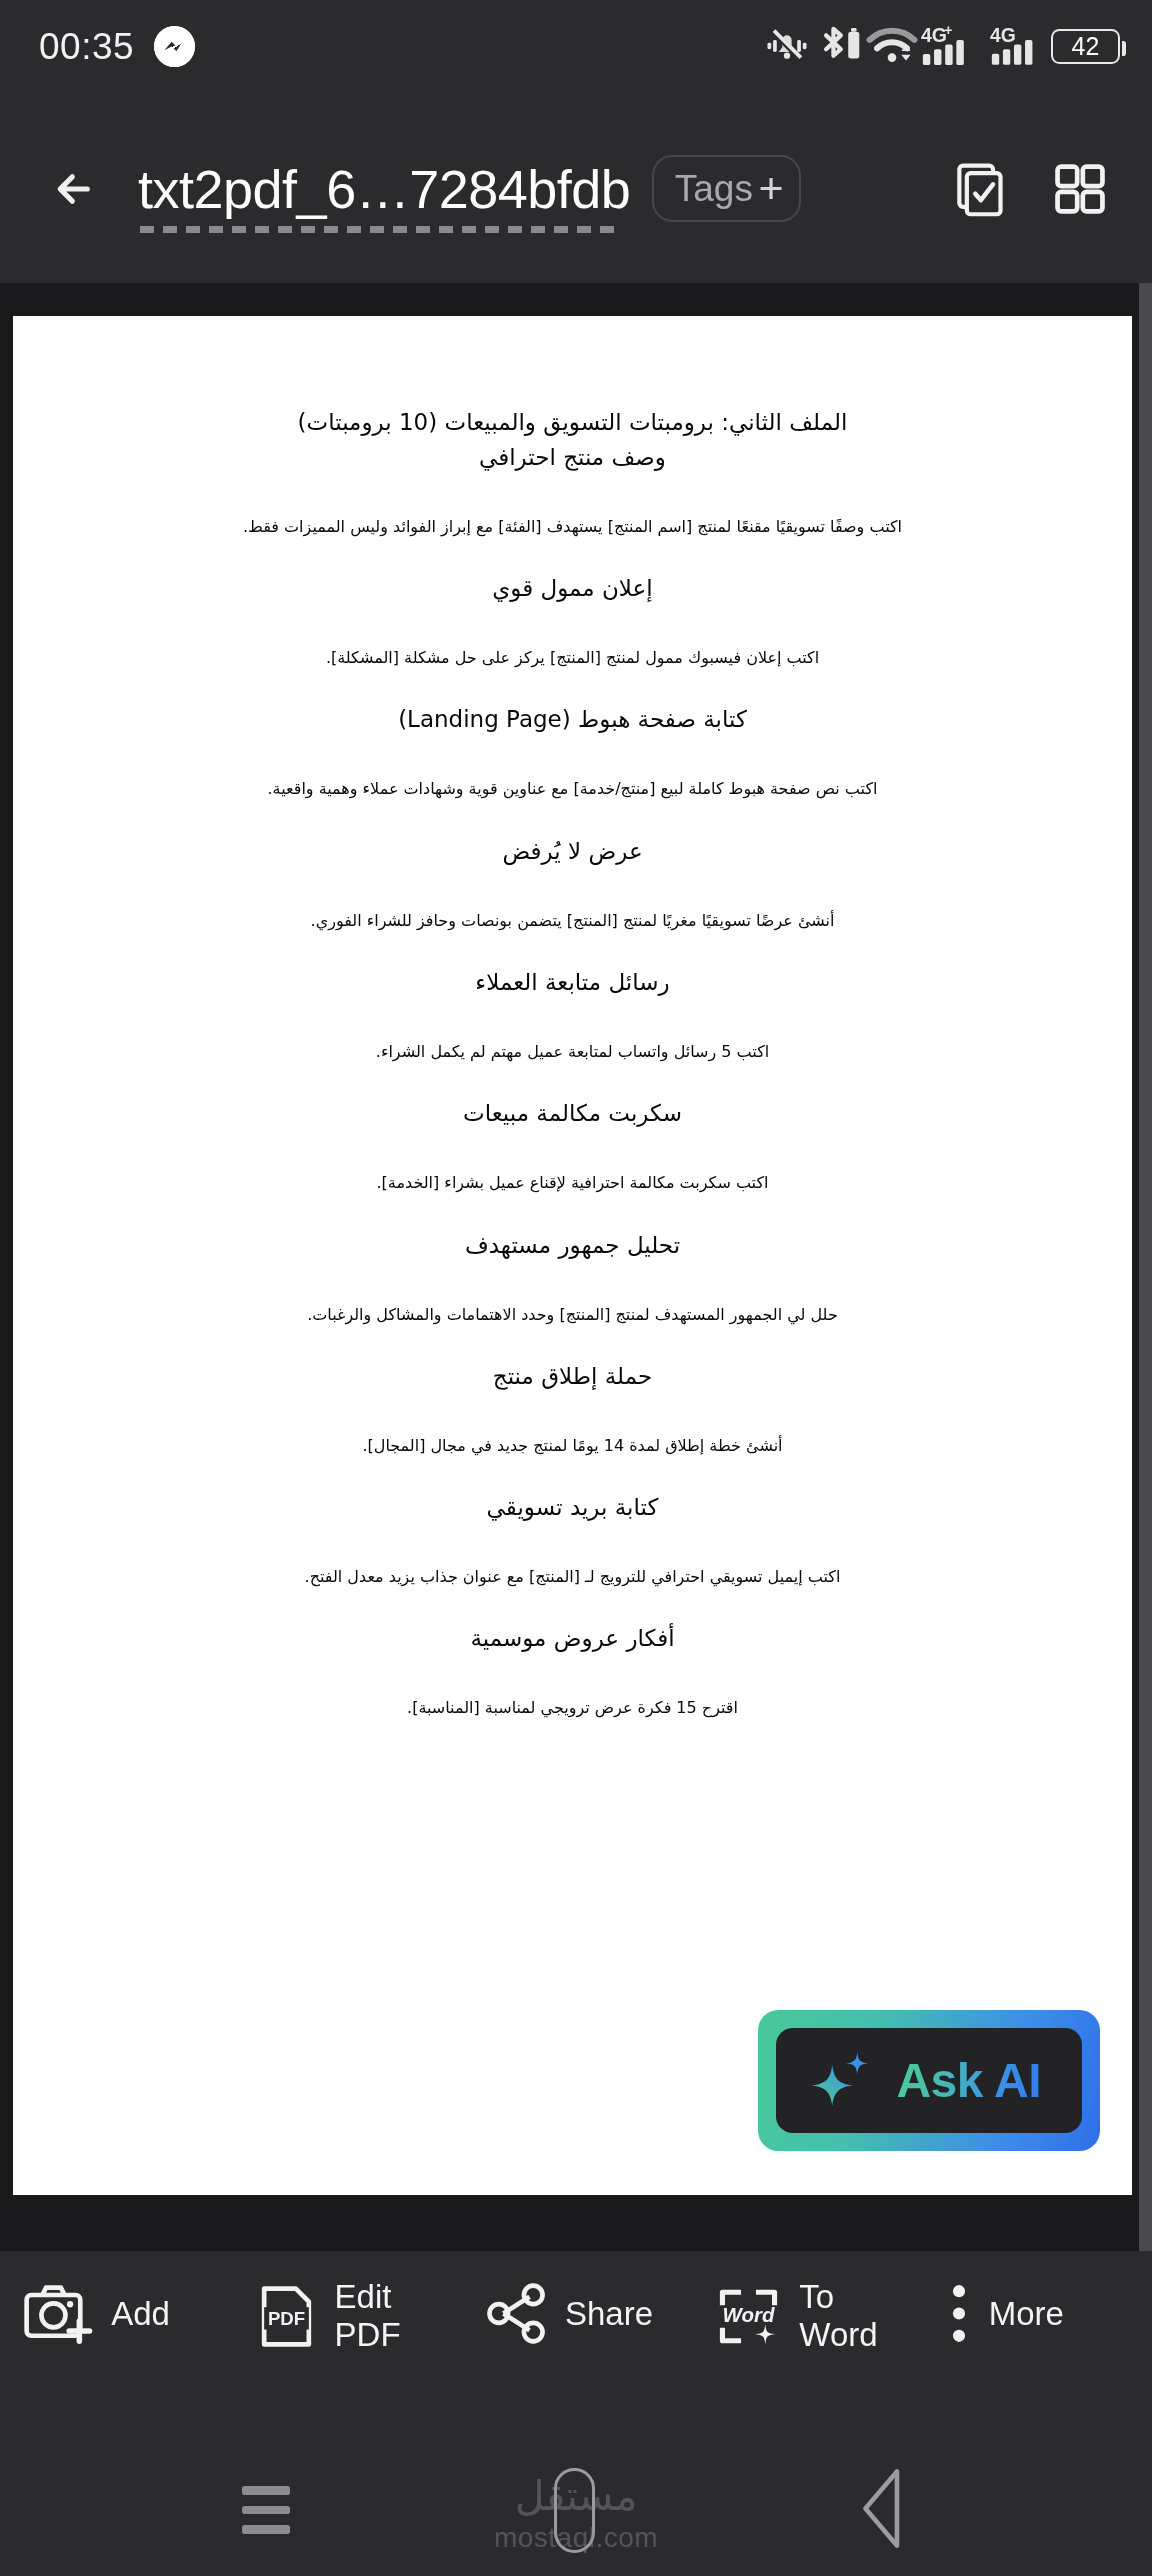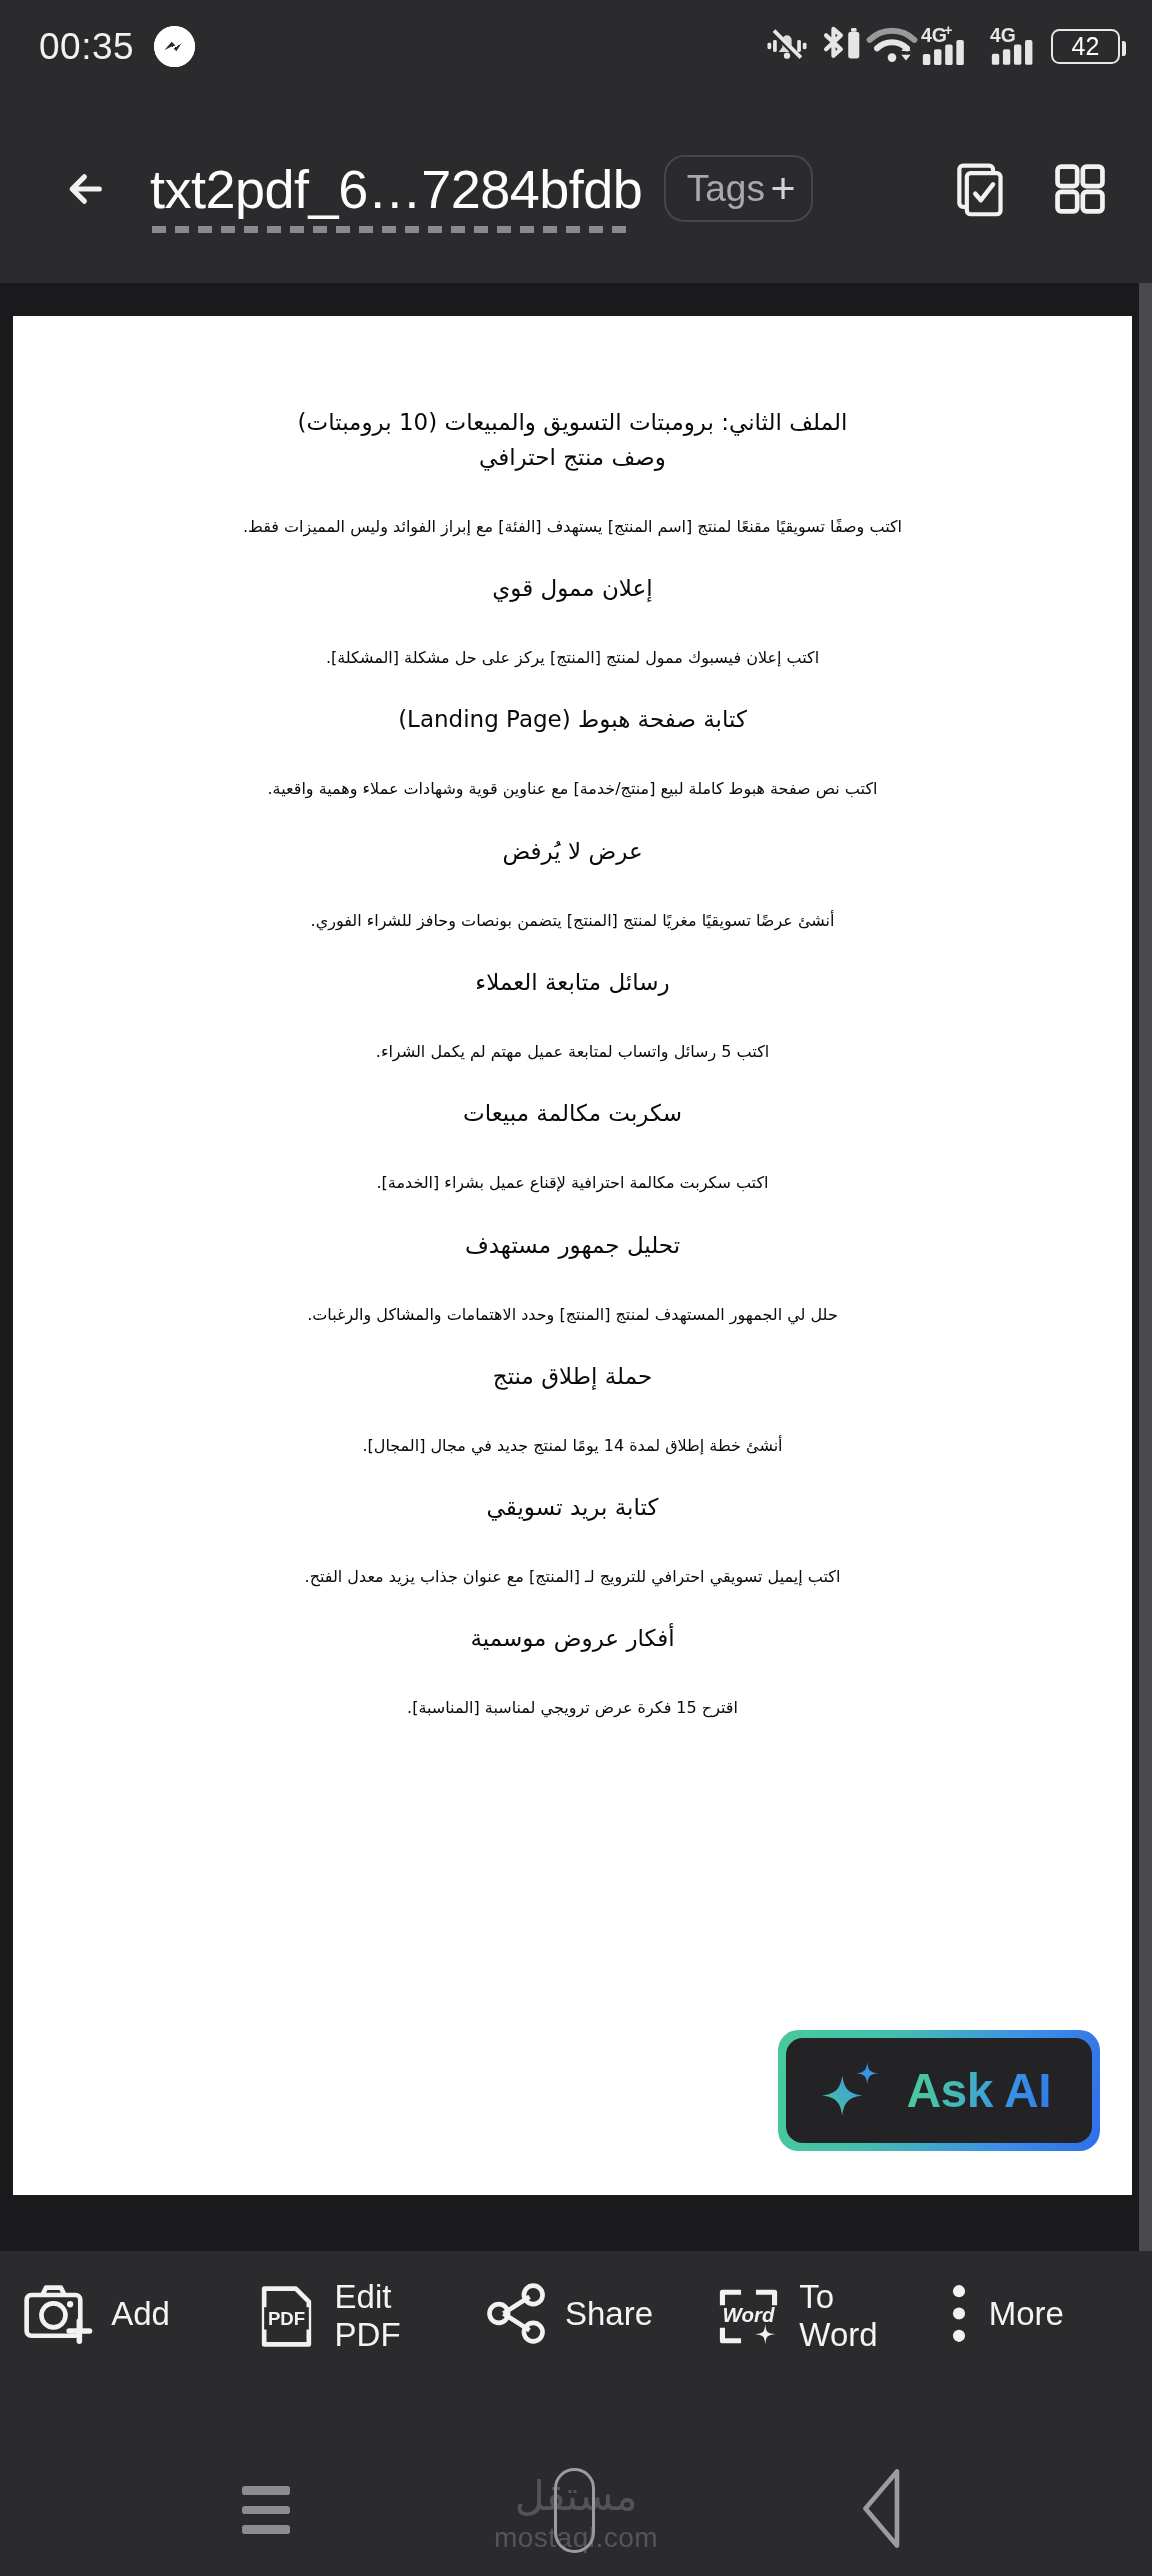--- a/index.html
+++ b/index.html
@@ -34,21 +34,21 @@
     color:#fff; font-size:25px; position:relative;
   }
   .batt::after{
     content:""; position:absolute; right:-8.4px; top:10.2px; width:4.6px; height:15px;
     background:#e8e8e8; border-radius:0 2.8px 2.8px 0;
   }
 
   
   .appbar {
     position:absolute; top:93px; left:0; width:1152px; height:191px;
-    background:#2b2b2d; display:flex; align-items:center; padding:0 24px 0 60px;
+    background:#2b2b2d; display:flex; align-items:center; padding:0 24px 0 48px;
   }
   .back-arrow { width:58px; height:58px; flex:0 0 auto; cursor:pointer; }
   .title-wrap { margin-left:32px; position:relative; flex:0 0 auto; }
   .doc-title {
     color:#fdfdfd; font-size:54px; font-weight:400; white-space:nowrap;
     letter-spacing:-0.5px;
   }
   .title-underline {
     position:absolute; left:1.9px; right:7.4px; bottom:-13px; height:6.5px;
     background-image:linear-gradient(to right, #8a8a8c 0 60%, transparent 60% 100%);
@@ -84,21 +84,21 @@
   .doc-line.hdrline { font-size:23px; }
   .doc-line.body { font-size:16px;margin-top:40px; }
 
   .scrollbar-track {
     position:absolute; right:0; top:0; width:13px; height:1968px; background:#4a4a4c;
   }
 
   
   .askai {
     position:absolute; right:52px; bottom:100px;
-    padding:8px; border-radius:20.4px;
+    padding:18px; border-radius:20.4px;
     background:linear-gradient(105deg,#49c99a 0%, #45bfae 32%, #3d8ee8 72%, #2f6fe8 100%);
     cursor:pointer;
   }
   .askai-inner {
     display:flex; align-items:center; gap:24px;
     background:#232325; border-radius:16.7px; padding:22px 41px 22px 35px;
   }
   .askai-label {
     font-size:48px; font-weight:bold; letter-spacing:-0.5px;
     background:linear-gradient(100deg,#4ecb96 0%, #44b9b6 35%, #3a93e6 70%, #2f7ae8 100%);

